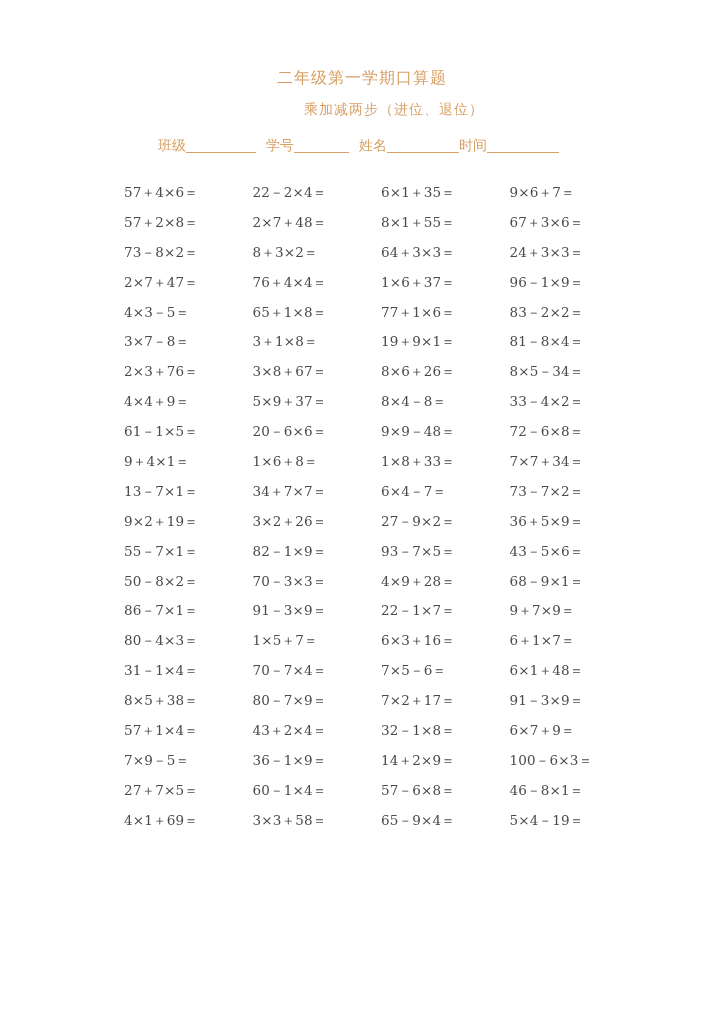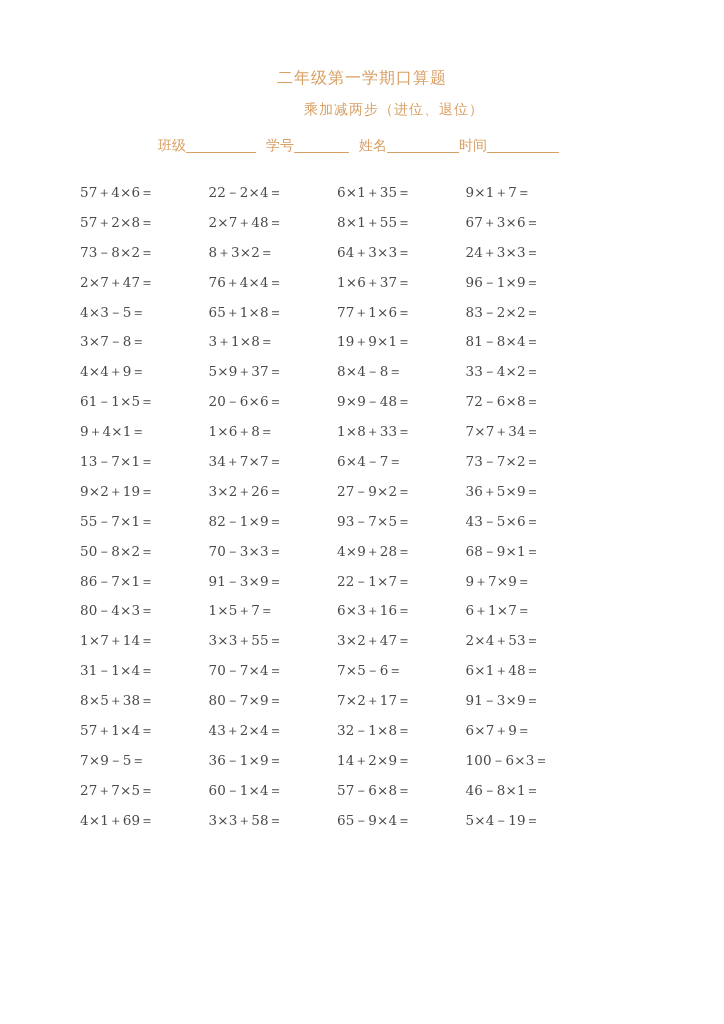--- a/index.html
+++ b/index.html
@@ -65,20 +65,21 @@
     }
     .problems {
       position: absolute;
       top: 178px;
       left: 80px;
     }
     .prow {
       height: 29.9px;
       display: flex;
       align-items: center;
+      margin-left: 44px;
     }
     .prob {
       width: 128.5px;
       font-size: 13.5px;
       color: #4a4a4a;
       white-space: nowrap;
       letter-spacing: 0.2px;
     }
   </style>
 </head>
@@ -107,21 +108,21 @@
       <span>时间</span>
       <span class="info-line" style="width:72px"></span>
     </span>
   </div>
 
   <div class="problems" id="problems">
       <div class="prow">
         <span class="prob">57＋4×6＝</span>
         <span class="prob">22－2×4＝</span>
         <span class="prob">6×1＋35＝</span>
-        <span class="prob">9×1＋7＝</span>
+        <span class="prob">9×6＋7＝</span>
       </div>
       <div class="prow">
         <span class="prob">57＋2×8＝</span>
         <span class="prob">2×7＋48＝</span>
         <span class="prob">8×1＋55＝</span>
         <span class="prob">67＋3×6＝</span>
       </div>
       <div class="prow">
         <span class="prob">73－8×2＝</span>
         <span class="prob">8＋3×2＝</span>
@@ -140,20 +141,26 @@
         <span class="prob">77＋1×6＝</span>
         <span class="prob">83－2×2＝</span>
       </div>
       <div class="prow">
         <span class="prob">3×7－8＝</span>
         <span class="prob">3＋1×8＝</span>
         <span class="prob">19＋9×1＝</span>
         <span class="prob">81－8×4＝</span>
       </div>
       <div class="prow">
+        <span class="prob">2×3＋76＝</span>
+        <span class="prob">3×8＋67＝</span>
+        <span class="prob">8×6＋26＝</span>
+        <span class="prob">8×5－34＝</span>
+      </div>
+      <div class="prow">
         <span class="prob">4×4＋9＝</span>
         <span class="prob">5×9＋37＝</span>
         <span class="prob">8×4－8＝</span>
         <span class="prob">33－4×2＝</span>
       </div>
       <div class="prow">
         <span class="prob">61－1×5＝</span>
         <span class="prob">20－6×6＝</span>
         <span class="prob">9×9－48＝</span>
         <span class="prob">72－6×8＝</span>
@@ -194,26 +201,20 @@
         <span class="prob">22－1×7＝</span>
         <span class="prob">9＋7×9＝</span>
       </div>
       <div class="prow">
         <span class="prob">80－4×3＝</span>
         <span class="prob">1×5＋7＝</span>
         <span class="prob">6×3＋16＝</span>
         <span class="prob">6＋1×7＝</span>
       </div>
       <div class="prow">
-        <span class="prob">1×7＋14＝</span>
-        <span class="prob">3×3＋55＝</span>
-        <span class="prob">3×2＋47＝</span>
-        <span class="prob">2×4＋53＝</span>
-      </div>
-      <div class="prow">
         <span class="prob">31－1×4＝</span>
         <span class="prob">70－7×4＝</span>
         <span class="prob">7×5－6＝</span>
         <span class="prob">6×1＋48＝</span>
       </div>
       <div class="prow">
         <span class="prob">8×5＋38＝</span>
         <span class="prob">80－7×9＝</span>
         <span class="prob">7×2＋17＝</span>
         <span class="prob">91－3×9＝</span>

